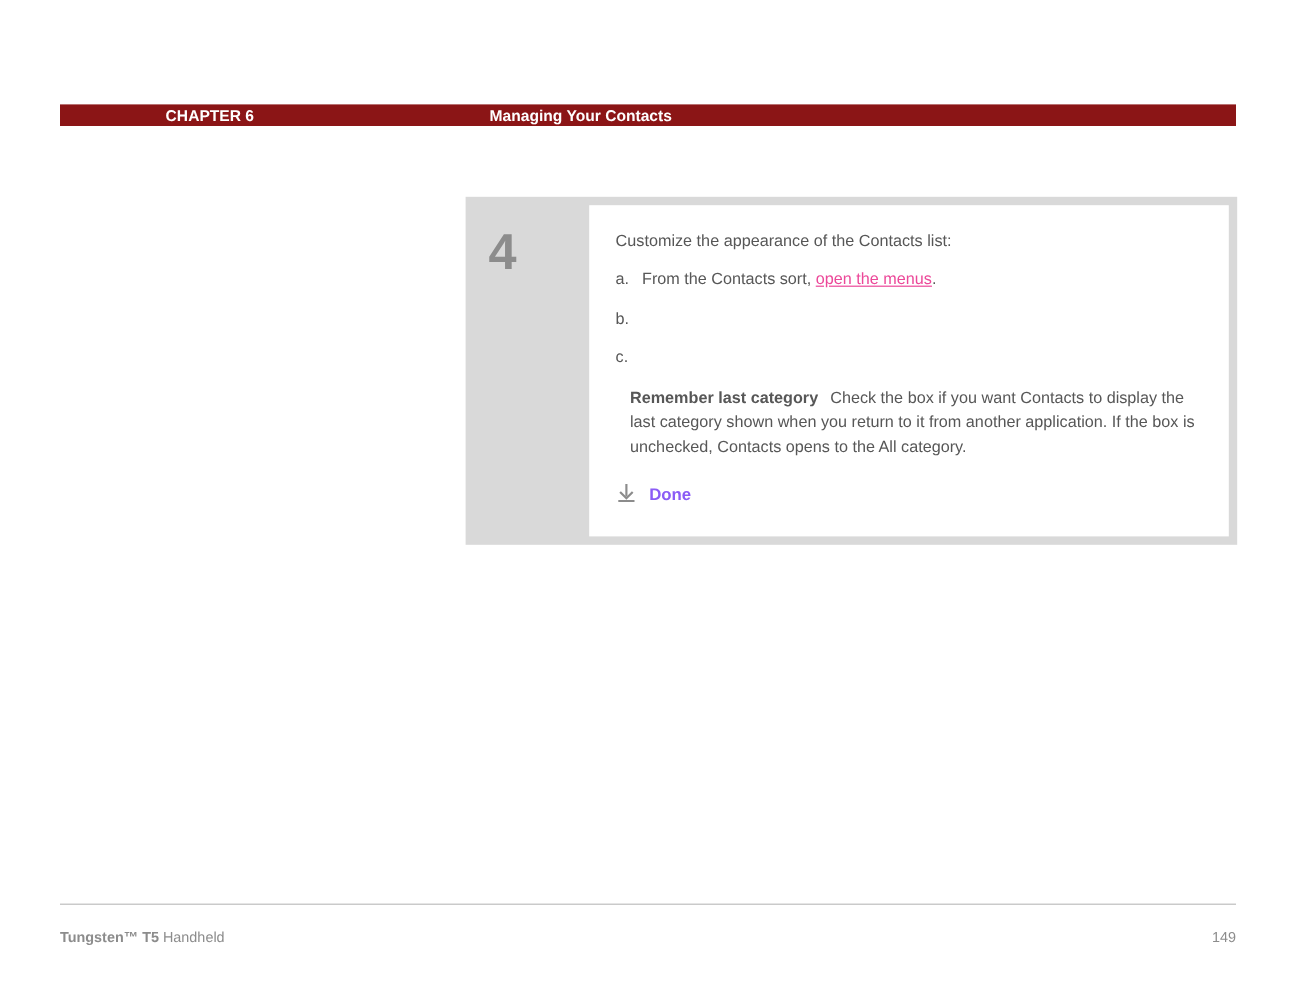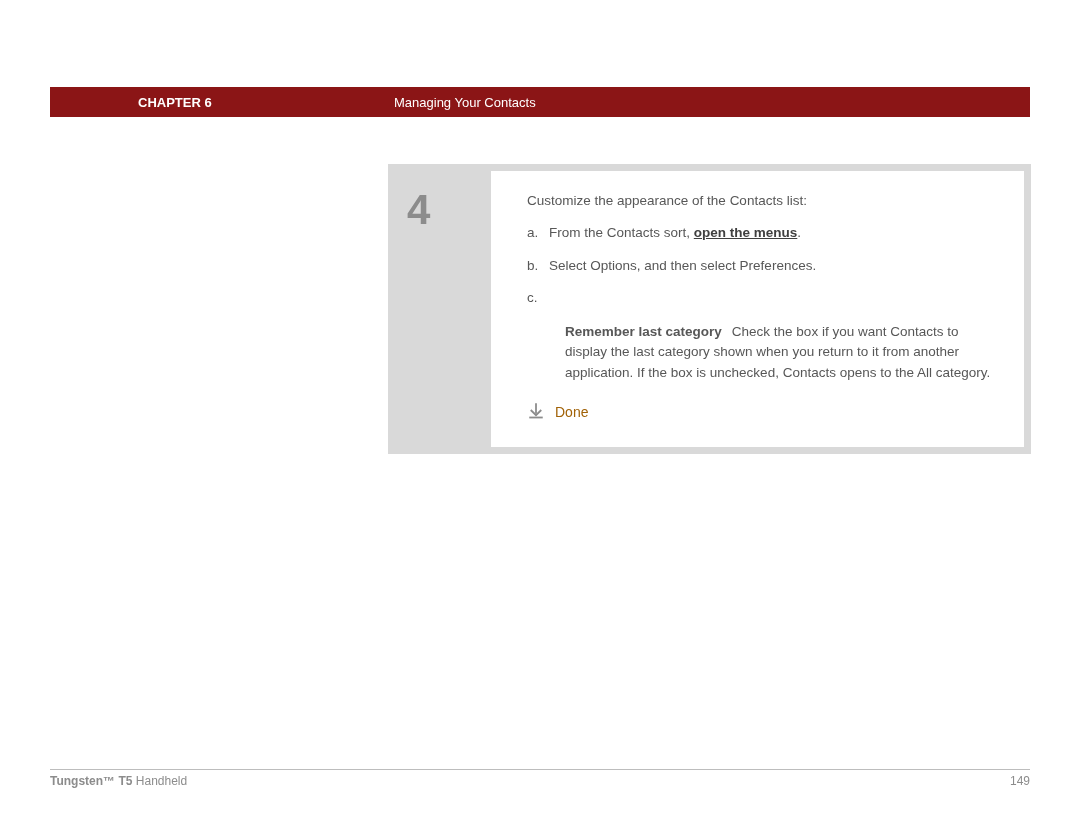--- a/index.html
+++ b/index.html
@@ -4,30 +4,30 @@
 <style>
   * { box-sizing: border-box; margin: 0; padding: 0; }
   html, body { width: 1080px; height: 834px; background: #fff; font-family: Arial, Helvetica, sans-serif; color: #575757; }
   .page { position: relative; width: 1080px; height: 834px; }
 
   .header-bar {
     position: absolute;
     top: 87px;
     left: 50px;
     right: 50px;
-    height: 30px;
+    height: 18px;
     background: #8b1516;
     display: flex;
     align-items: center;
     color: #fff;
     font-size: 13px;
     text-align: center;
   }
   .header-bar .chapter { font-weight: bold; padding-left: 88px; }
-  .header-bar .title   { font-weight: normal; position: absolute; left: 328px; padding-left: 16px; }
+  .header-bar .title   { font-weight: bold; position: absolute; left: 342px; padding-left: 16px; }
 
   .content-box {
     position: absolute;
     top: 164px;
     left: 388px;
     width: 643px;
     background: #d9d9d9;
     padding: 7px;
   }
   .content-inner { display: flex; }
@@ -39,49 +39,49 @@
   }
   .step-num {
     font-size: 42px;
     font-weight: bold;
     color: #8c8c8c;
     line-height: 1;
   }
   .body-col {
     background: #fff;
     flex: 1;
-    padding: 20px 22px 22px 36px;
+    padding: 20px 22px 22px 22px;
     font-size: 13.5px;
     line-height: 1.5;
     color: #575757;
   }
   .body-col p { margin: 0 0 12px 0; }
   .sub-list { list-style: none; margin: 0 0 14px 0; padding: 0; }
   .sub-list li { display: flex; margin-bottom: 12px; }
   .sub-list li .marker { width: 22px; flex: none; }
-  .option-block { margin: 0 0 14px 38px; }
+  .option-block { margin: 0 0 14px 12px; }
   .option-block .lead { font-weight: bold; color: #575757; margin-right: 10px; }
   .done-row { display: flex; align-items: center; gap: 10px; margin-top: 18px; }
-  .done-row .label { font-weight: normal; color: #a16207; font-size: 14px; }
+  .done-row .label { font-weight: bold; color: #8b5cf6; font-size: 14px; }
   .done-row svg { width: 18px; height: 18px; }
 
   .footer {
     position: absolute;
     left: 50px; right: 50px;
     bottom: 46px;
     border-top: 1px solid #bdbdbd;
-    padding-top: 4px;
+    padding-top: 20px;
     display: flex;
     justify-content: space-between;
     font-size: 12px;
     color: #8c8c8c;
   }
   .footer .product .bold { font-weight: bold; }
 
-  a.menus { color: #404040; font-weight: bold; text-decoration: underline; }
+  a.menus { color: #ec4899; font-weight: normal; text-decoration: underline; }
 </style>
 </head>
 <body>
 
 <div class="page">
 
   <div class="header-bar">
     <span class="chapter">CHAPTER 6</span>
     <span class="title">Managing Your Contacts</span>
   </div>
@@ -96,21 +96,20 @@
 
         <ul class="sub-list">
           <li>
             <span class="marker">a.</span>
             <span>
               <span>From the Contacts sort, </span><a href="#" class="menus">open the menus</a><span>.</span>
             </span>
           </li>
           <li>
             <span class="marker">b.</span>
-            <span>Select Options, and then select Preferences.</span>
           </li>
           <li>
             <span class="marker">c.</span>
           </li>
         </ul>
 
         <div class="option-block">
           <span class="lead">Remember last category</span><span>Check the box if you want Contacts to display the last category shown when you return to it from another application. If the box is unchecked, Contacts opens to the All category.</span>
         </div>
 

